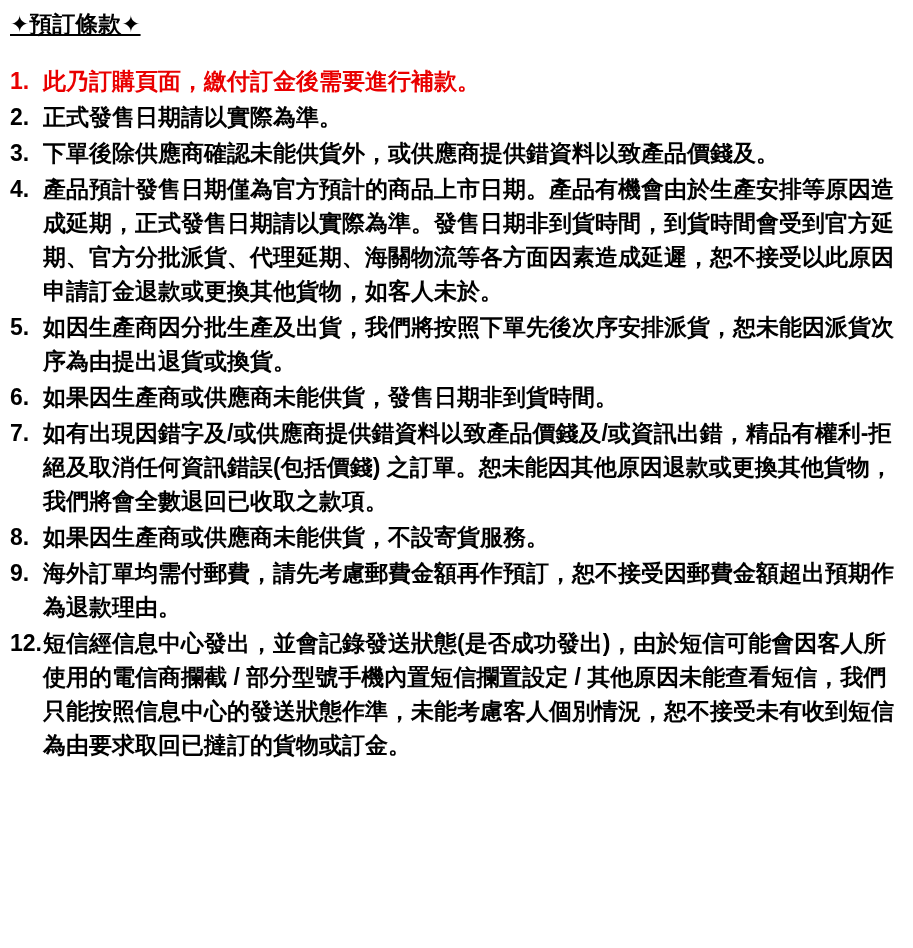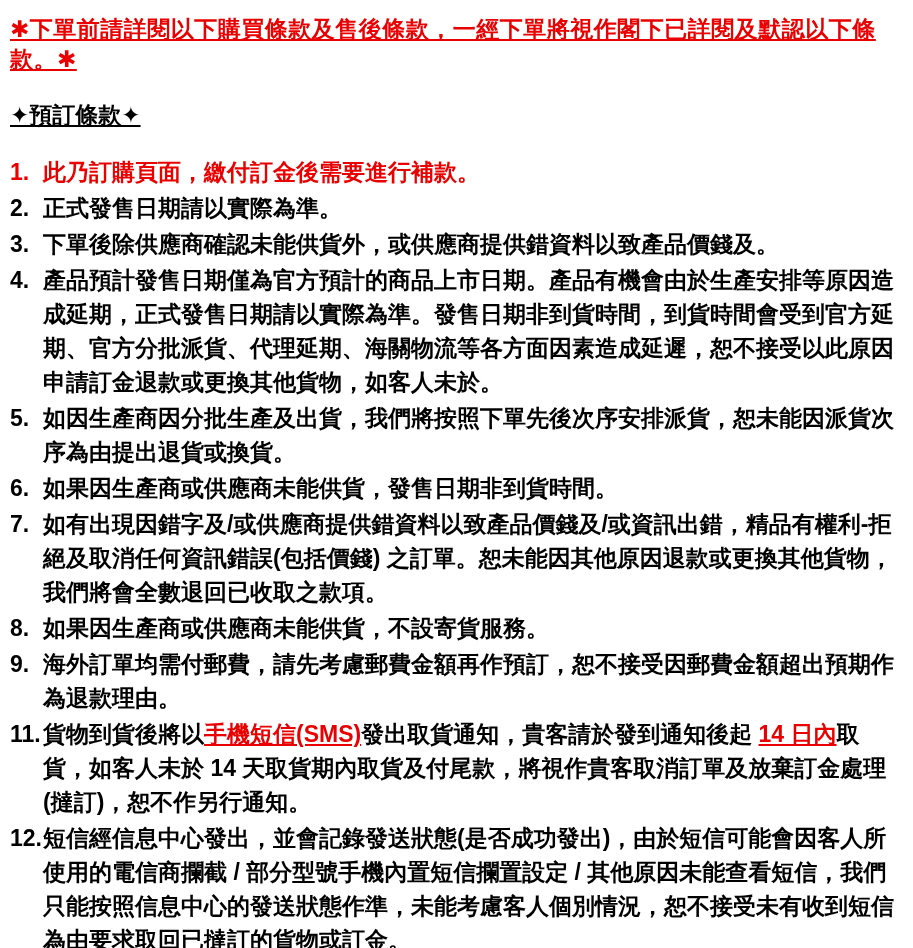--- a/index.html
+++ b/index.html
@@ -56,21 +56,20 @@
   .hl {
     color: var(--red);
     text-decoration: underline;
   }
 </style>
 </head>
 <body>
 
 <div class="doc">
 
-  <div class="notice">✱下單前請詳閱以下購買條款及售後條款，一經下單將視作閣下已詳閱及默認以下條款。✱</div>
 
   <div class="section-title">✦預訂條款✦</div>
 
   <div class="terms">
 
     <div class="term red">
       <span class="num">1.</span>
       <span class="body">此乃訂購頁面，繳付訂金後需要進行補款。</span>
     </div>
 
@@ -108,24 +107,20 @@
       <span class="num">8.</span>
       <span class="body">如果因生產商或供應商未能供貨，不設寄貨服務。</span>
     </div>
 
     <div class="term">
       <span class="num">9.</span>
       <span class="body">海外訂單均需付郵費，請先考慮郵費金額再作預訂，恕不接受因郵費金額超出預期作為退款理由。</span>
     </div>
 
 
-    <div class="term">
-      <span class="num">11.</span>
-      <span class="body"><span>貨物到貨後將以</span><span class="hl">手機短信(SMS)</span><span>發出取貨通知，貴客請於發到通知後起 </span><span class="hl">14 日內</span><span>取貨，如客人未於 14 天取貨期內取貨及付尾款，將視作貴客取消訂單及放棄訂金處理(撻訂)，恕不作另行通知。</span></span>
-    </div>
 
     <div class="term">
       <span class="num">12.</span>
       <span class="body">短信經信息中心發出，並會記錄發送狀態(是否成功發出)，由於短信可能會因客人所使用的電信商攔截 / 部分型號手機內置短信攔置設定 / 其他原因未能查看短信，我們只能按照信息中心的發送狀態作準，未能考慮客人個別情況，恕不接受未有收到短信為由要求取回已撻訂的貨物或訂金。</span>
     </div>
 
   </div>
 </div>
 
 </body></html>

